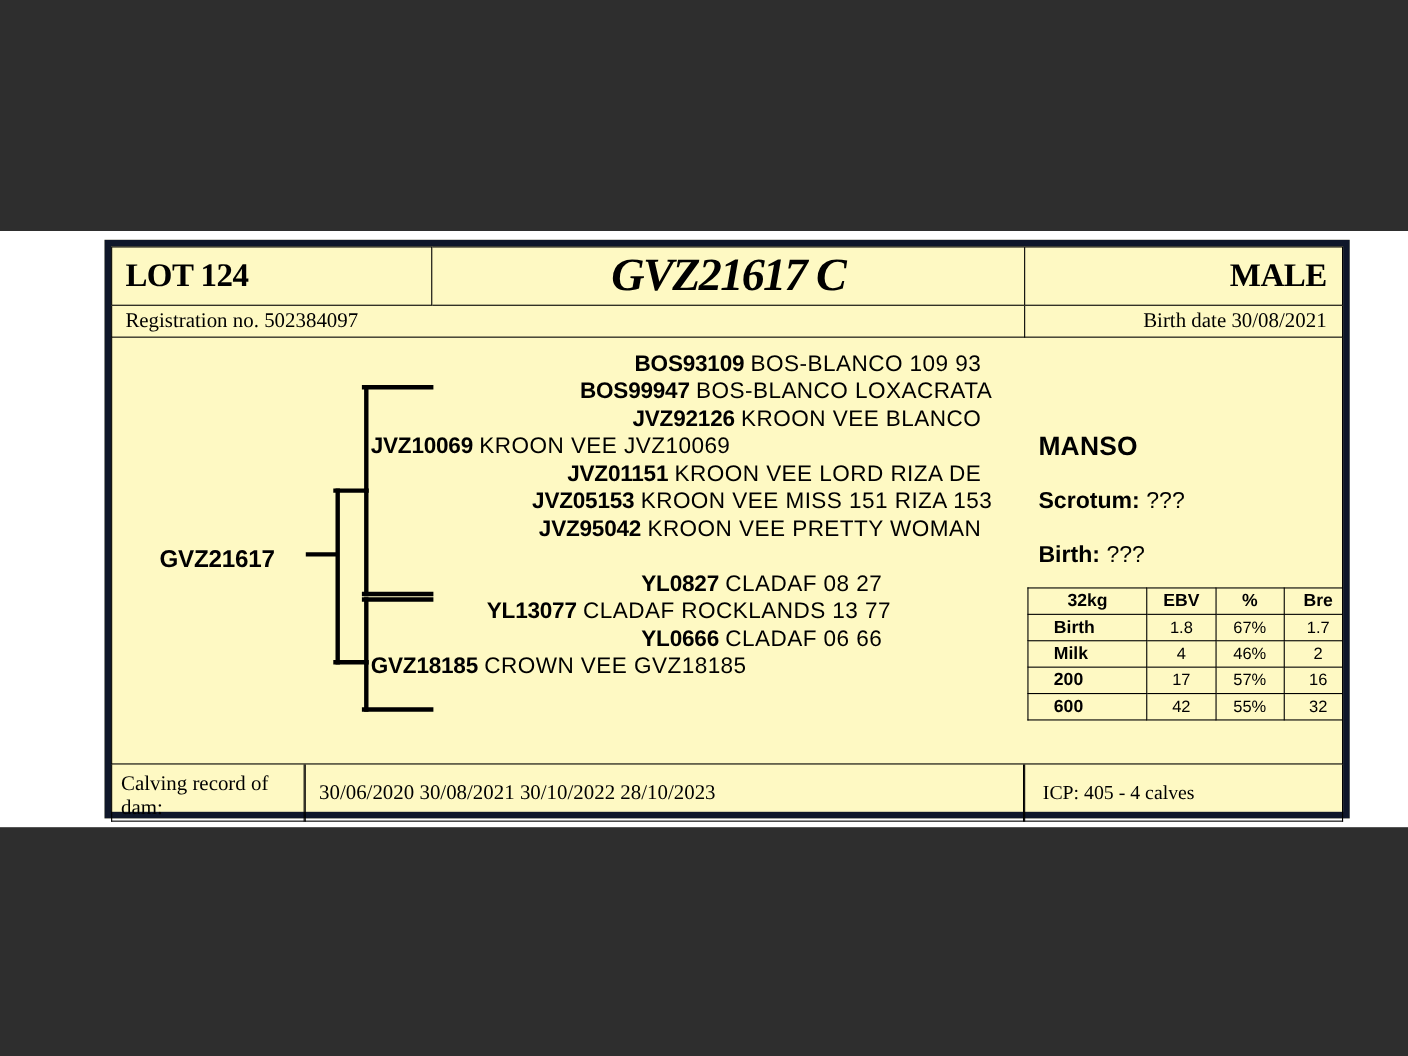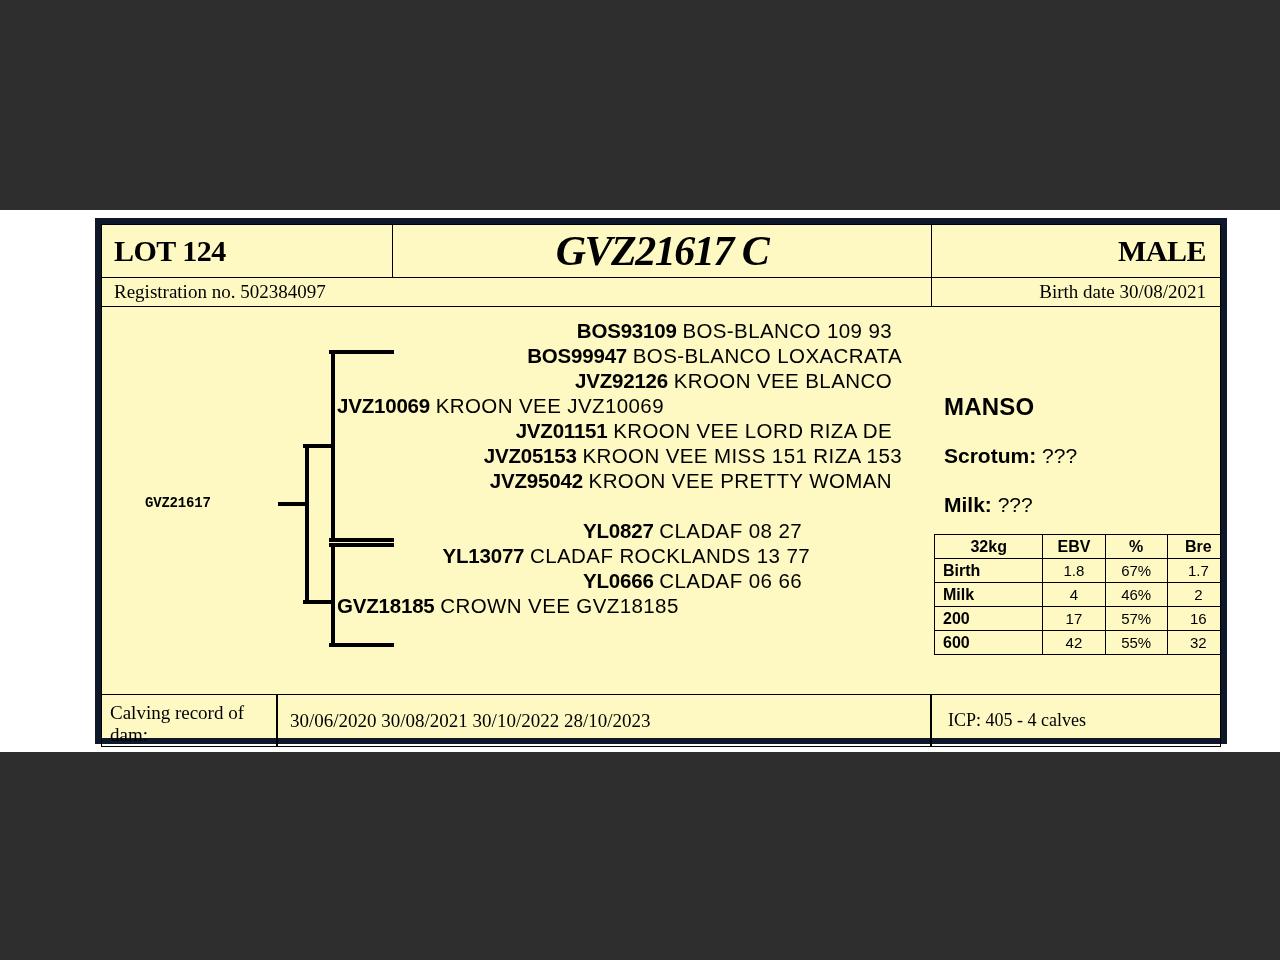--- a/index.html
+++ b/index.html
@@ -135,25 +135,24 @@
     font-weight: bold;
     letter-spacing: -0.2px;
   }
   .ped-line .nm {
     font-weight: normal;
     letter-spacing: 0.4px;
   }
   .ped-right  { text-align: right; }
   .root-label {
     position: absolute;
-    font-size: 14px;
+    font-size: 22px;
     font-weight: bold;
     white-space: nowrap;
     letter-spacing: -0.2px;
-    font-family: Liberation Mono, monospace;
   }
 
   
   #info-panel {
     position: absolute;
     right: 0;
     top: 0;
     width: 290px;
     height: 100%;
     overflow: hidden;
@@ -194,21 +193,21 @@
     box-sizing: border-box;
     overflow: hidden;
     white-space: nowrap;
     font-weight: normal;
     text-align: center;
   }
   #ebv-table thead th { font-weight: bold; font-size: 16px; }
   #ebv-table tbody td.rowhdr {
     font-weight: bold;
     text-align: left;
-    padding-left: 8px;
+    padding-left: 23px;
     font-size: 16px;
   }
   .col-a { width: 108px; }
   .col-b { width: 62px; }
   .col-c { width: 62px; }
   .col-d { width: 62px; }
 
   
   .foot-row {
     display: flex;
@@ -339,21 +338,21 @@
 
       <div id="info-panel">
         <div class="manso">MANSO</div>
 
         <div class="kv kv-scrotum">
           <b>Scrotum:</b>
           <span>???</span>
         </div>
 
         <div class="kv kv-semen">
-          <b>Milk:</b>
+          <b>Birth:</b>
           <span>???</span>
         </div>
 
         <table id="ebv-table">
           <colgroup>
             <col class="col-a">
               <col class="col-b">
               <col class="col-c">
               <col class="col-d">
           </colgroup>

